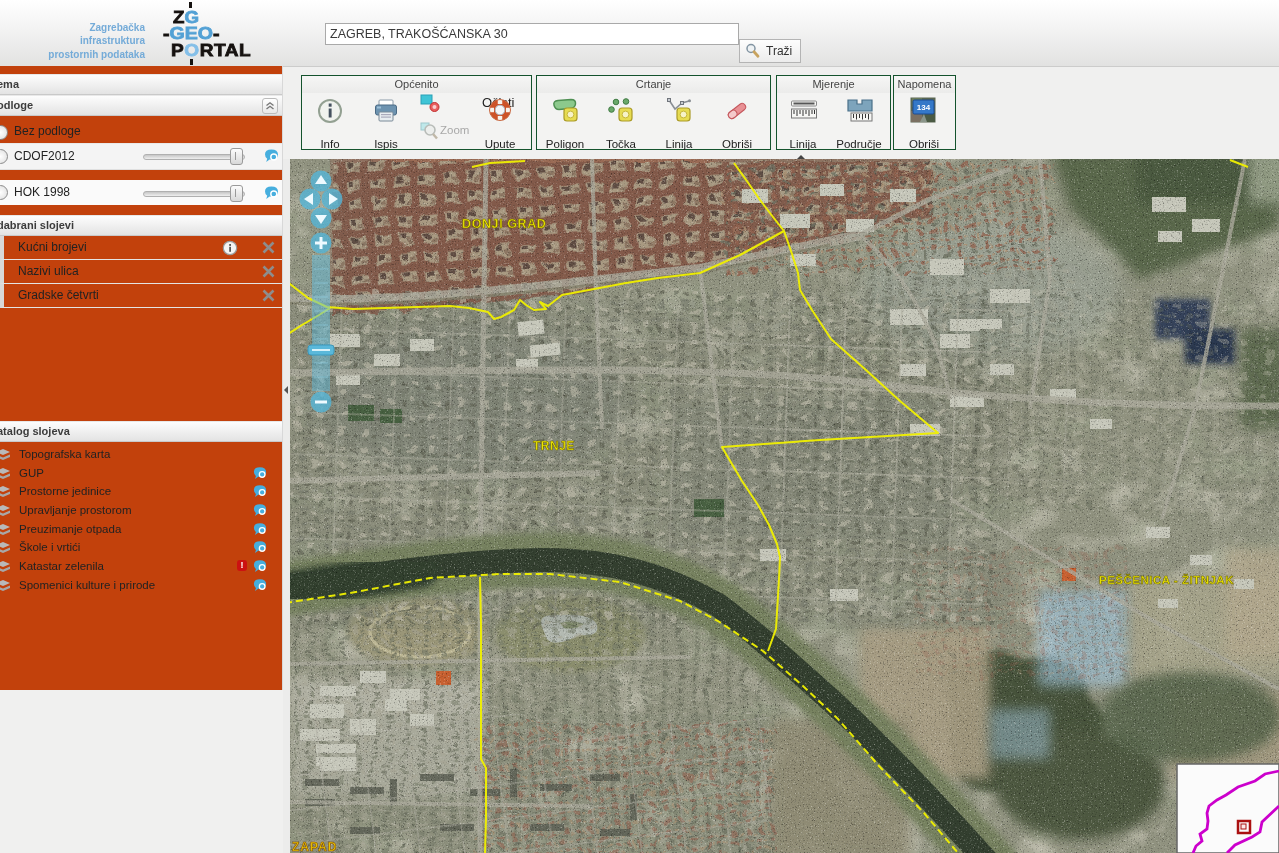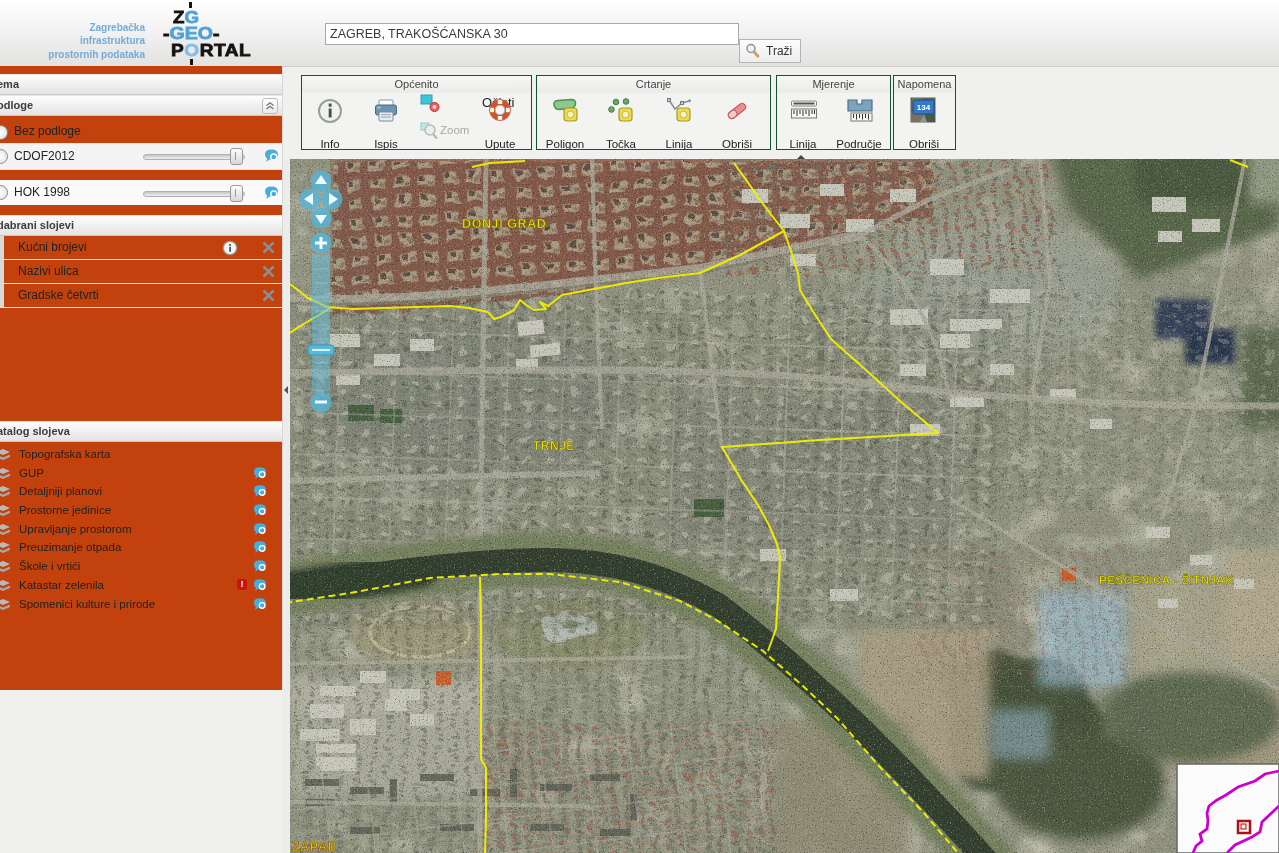--- a/index.html
+++ b/index.html
@@ -157,31 +157,20 @@
         <path d="M0 5.5 L7 8.5 L14 5.5 L14 8 L7 11 L0 8Z" fill="#a8a8a8"></path>
       </svg>
       <span class="nm">Topografska karta</span>
     </div>
   <div class="cat">
       <svg class="layi" width="14" height="12" viewBox="0 0 14 12">
         <path d="M7 0 L14 3 L7 6 L0 3Z" fill="#b9b9b9"></path>
         <path d="M0 5.5 L7 8.5 L14 5.5 L14 8 L7 11 L0 8Z" fill="#a8a8a8"></path>
       </svg>
       <span class="nm">GUP</span>
-      <svg class="bubr" width="16" height="16" viewBox="0 0 17 17">
-        <path d="M2 7.2 Q2 2.4 8.4 2.4 Q15 2.4 15 7.6 Q15 12.6 8.6 12.6 L6.6 12.6 L3.2 15 L4.2 11.8 Q2 10.4 2 7.2Z" fill="#46aede"></path>
-        <circle cx="10.8" cy="10" r="3" fill="none" stroke="#fff" stroke-width="1.4"></circle>
-      </svg>
-    </div>
-  <div class="cat">
-      <svg class="layi" width="14" height="12" viewBox="0 0 14 12">
-        <path d="M7 0 L14 3 L7 6 L0 3Z" fill="#b9b9b9"></path>
-        <path d="M0 5.5 L7 8.5 L14 5.5 L14 8 L7 11 L0 8Z" fill="#a8a8a8"></path>
-      </svg>
-      <span class="nm">Detaljniji planovi</span>
       <svg class="bubr" width="16" height="16" viewBox="0 0 17 17">
         <path d="M2 7.2 Q2 2.4 8.4 2.4 Q15 2.4 15 7.6 Q15 12.6 8.6 12.6 L6.6 12.6 L3.2 15 L4.2 11.8 Q2 10.4 2 7.2Z" fill="#46aede"></path>
         <circle cx="10.8" cy="10" r="3" fill="none" stroke="#fff" stroke-width="1.4"></circle>
       </svg>
     </div>
   <div class="cat">
       <svg class="layi" width="14" height="12" viewBox="0 0 14 12">
         <path d="M7 0 L14 3 L7 6 L0 3Z" fill="#b9b9b9"></path>
         <path d="M0 5.5 L7 8.5 L14 5.5 L14 8 L7 11 L0 8Z" fill="#a8a8a8"></path>
       </svg>

